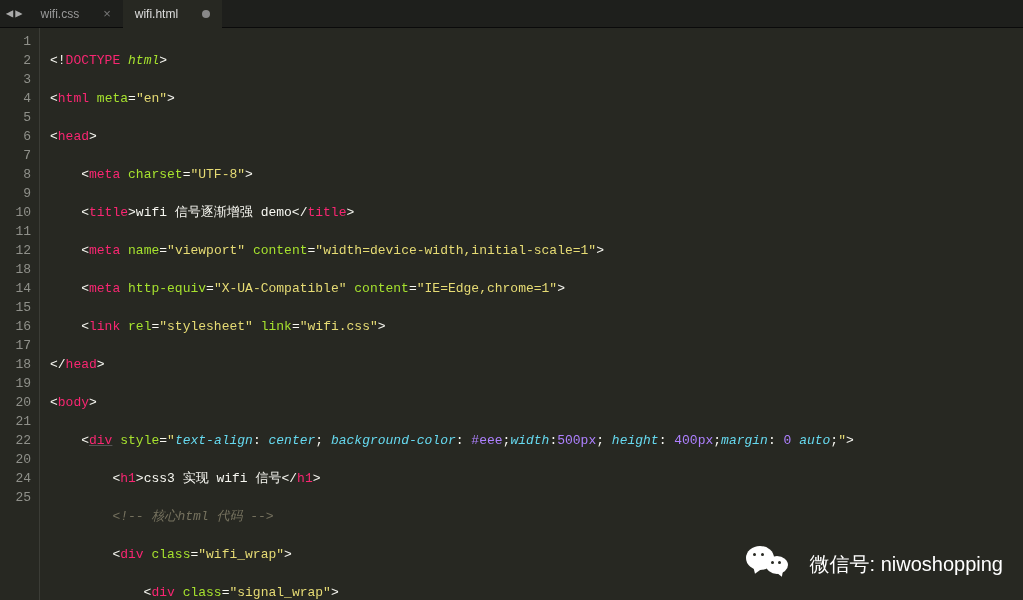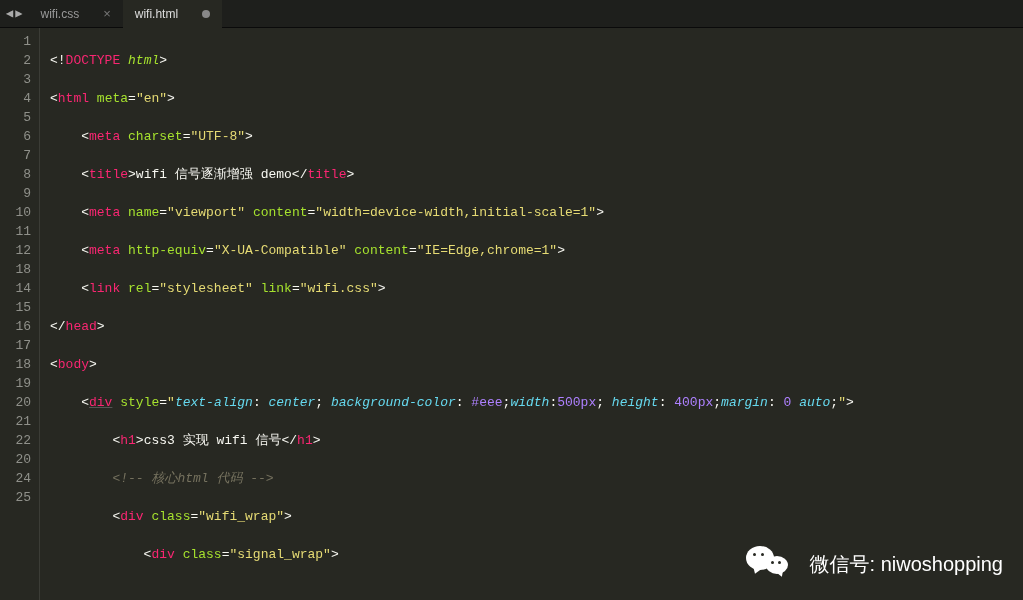--- a/index.html
+++ b/index.html
@@ -174,20 +174,21 @@
     <div>21</div>
     <div>22</div>
     <div class="bm">20</div>
     <div>24</div>
     <div>25</div>
   </div>
 
   <div class="code">
 <span class="line"><span class="p-white">&lt;!</span><span class="p-tag">DOCTYPE</span><span> </span><span class="p-attri">html</span><span class="p-white">&gt;</span></span>
 <span class="line"><span class="p-white">&lt;</span><span class="p-tag">html</span><span> </span><span class="p-attr">meta</span><span class="p-white">=</span><span class="p-string">"en"</span><span class="p-white">&gt;</span></span>
+<span class="line"><span class="p-white">&lt;</span><span class="p-tag">head</span><span class="p-white">&gt;</span></span>
 <span class="line"><span class="p-white">    &lt;</span><span class="p-tag">meta</span><span> </span><span class="p-attr">charset</span><span class="p-white">=</span><span class="p-string">"UTF-8"</span><span class="p-white">&gt;</span></span>
 <span class="line"><span class="p-white">    &lt;</span><span class="p-tag">title</span><span class="p-white">&gt;</span><span class="p-white">wifi 信号逐渐增强 demo</span><span class="p-white">&lt;/</span><span class="p-tag">title</span><span class="p-white">&gt;</span></span>
 <span class="line"><span class="p-white">    &lt;</span><span class="p-tag">meta</span><span> </span><span class="p-attr">name</span><span class="p-white">=</span><span class="p-string">"viewport"</span><span> </span><span class="p-attr">content</span><span class="p-white">=</span><span class="p-string">"width=device-width,initial-scale=1"</span><span class="p-white">&gt;</span></span>
 <span class="line"><span class="p-white">    &lt;</span><span class="p-tag">meta</span><span> </span><span class="p-attr">http-equiv</span><span class="p-white">=</span><span class="p-string">"X-UA-Compatible"</span><span> </span><span class="p-attr">content</span><span class="p-white">=</span><span class="p-string">"IE=Edge,chrome=1"</span><span class="p-white">&gt;</span></span>
 <span class="line"><span class="p-white">    &lt;</span><span class="p-tag">link</span><span> </span><span class="p-attr">rel</span><span class="p-white">=</span><span class="p-string">"stylesheet"</span><span> </span><span class="p-attr">link</span><span class="p-white">=</span><span class="p-string">"wifi.css"</span><span class="p-white">&gt;</span></span>
 <span class="line"><span class="p-white">&lt;/</span><span class="p-tag">head</span><span class="p-white">&gt;</span></span>
 <span class="line"><span class="p-white">&lt;</span><span class="p-tag">body</span><span class="p-white">&gt;</span></span>
 <span class="line"><span class="p-white">    &lt;</span><span class="p-tagu">div</span><span> </span><span class="p-attr">style</span><span class="p-white">=</span><span class="p-string">"</span><span class="p-prop">text-align</span><span class="p-white">: </span><span class="p-prop">center</span><span class="p-white">; </span><span class="p-prop">background-color</span><span class="p-white">: </span><span class="p-val">#eee</span><span class="p-white">;</span><span class="p-prop">width</span><span class="p-white">:</span><span class="p-val">500px</span><span class="p-white">; </span><span class="p-prop">height</span><span class="p-white">: </span><span class="p-val">400px</span><span class="p-white">;</span><span class="p-prop">margin</span><span class="p-white">: </span><span class="p-val">0</span><span> </span><span class="p-prop">auto</span><span class="p-white">;</span><span class="p-string">"</span><span class="p-white">&gt;</span></span>
 <span class="line"><span class="p-white">        &lt;</span><span class="p-tag">h1</span><span class="p-white">&gt;</span><span class="p-white">css3 实现 wifi 信号</span><span class="p-white">&lt;/</span><span class="p-tag">h1</span><span class="p-white">&gt;</span></span>
 <span class="line"><span>        </span><span class="p-comment">&lt;!-- 核心html 代码 --&gt;</span></span>

